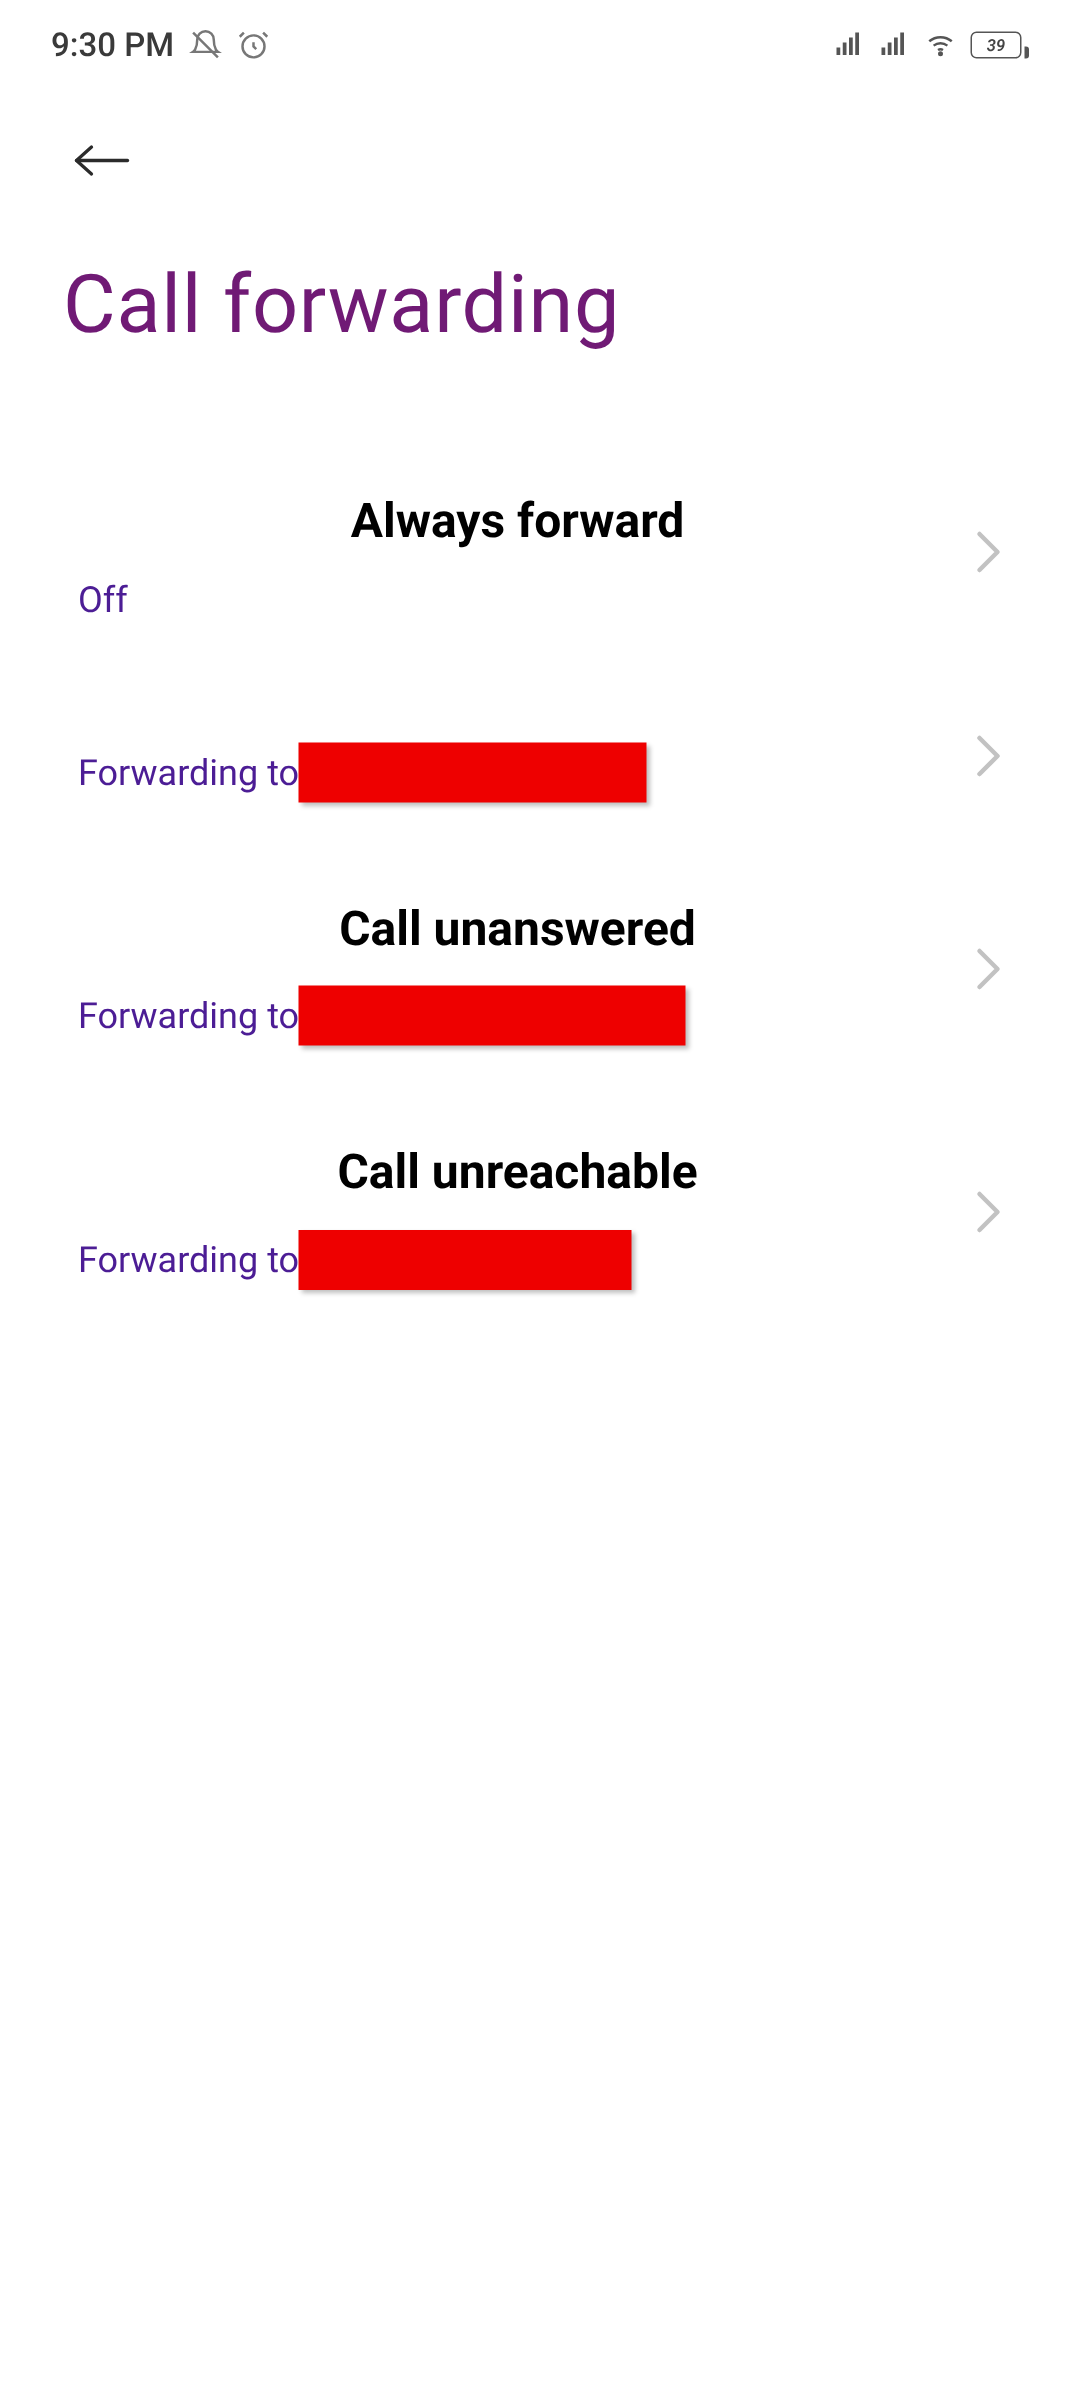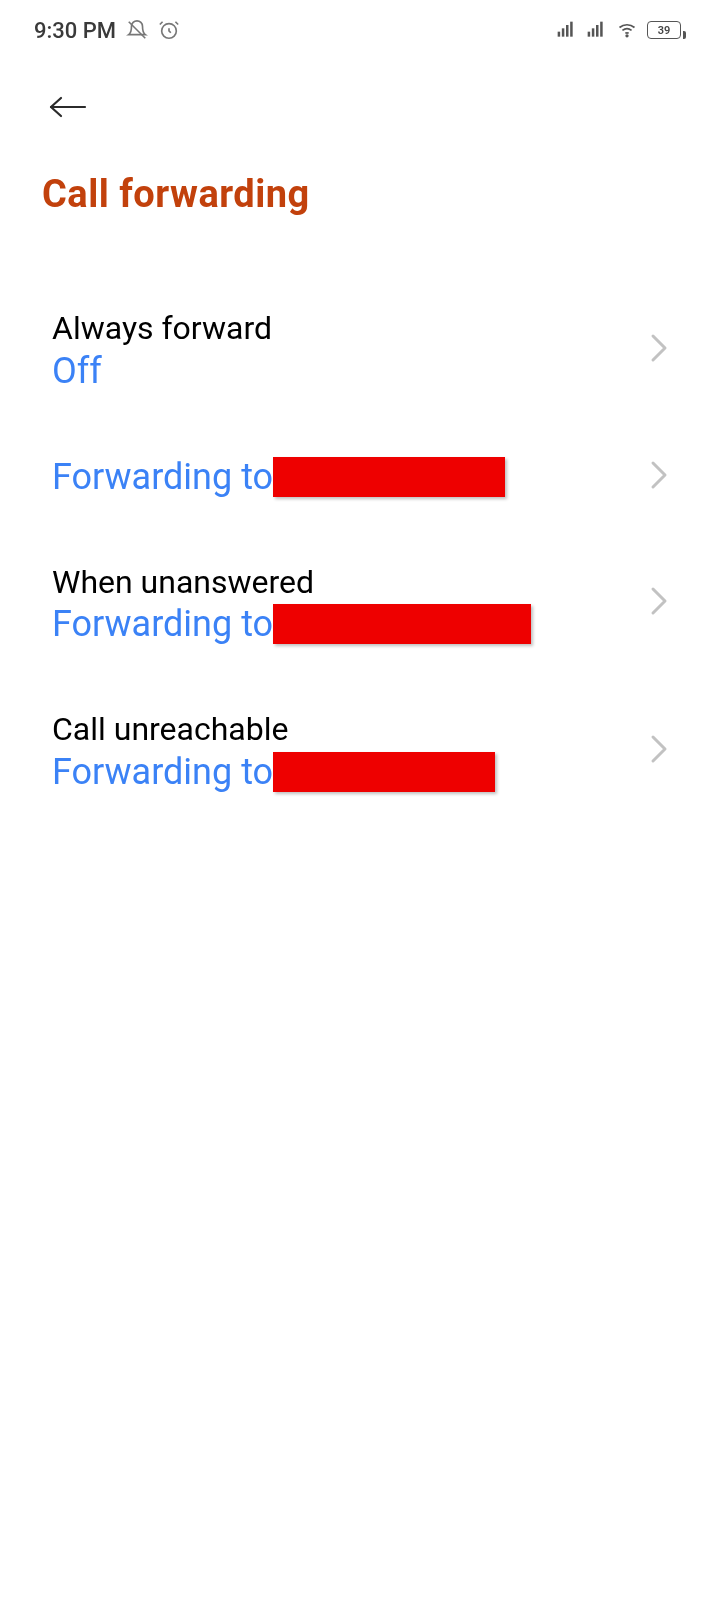--- a/index.html
+++ b/index.html
@@ -29,59 +29,60 @@
     padding: 35px 42px 0 42px;
   }
   .back-btn {
     background: none;
     border: none;
     padding: 6px;
     cursor: pointer;
     color: #2b2b2b;
   }
   .title {
-    font-size: 38px;
-    font-weight: 700;
-    color: #c2410c;
+    font-size: 54px;
+    font-weight: 400;
+    color: #701a75;
     padding: 40px 42px 60px 42px;
     letter-spacing: 0.5px;
   }
   .list {
     padding: 0 42px;
   }
   .row {
     display: flex;
     align-items: center;
     justify-content: space-between;
     padding: 32px 10px 32px 10px;
     cursor: pointer;
   }
   .row-text { flex: 1; min-width: 0; }
   .row-title {
     font-size: 32px;
-    font-weight: 400;
+    font-weight: 700;
     color: #000;
     line-height: 1.3;
+    text-align: center;
   }
   .row-sub {
-    font-size: 36px;
-    color: #3b82f6;
-    margin-top: 0;
+    font-size: 24px;
+    color: #4c1d95;
+    margin-top: 17px;
     display: flex;
     align-items: center;
     gap: 0;
   }
   .redact {
     display: inline-block;
     height: 40px;
     background: #ee0000;
     box-shadow: 2px 2px 3px rgba(0,0,0,.25);
   }
   .chev { color: #c2c2c2; flex-shrink:0; margin-left:12px; }
-  .battery-wrap { display:flex; align-items:flex-end; gap:2px; }
+  .battery-wrap { display:flex; align-items:flex-end; gap:2px;font-style:italic; }
   .battery {
     width: 34px; height: 18px;
     border: 1.6px solid #555;
     border-radius: 4px;
     display:flex; align-items:center; justify-content:center;
     font-size: 11px; font-weight:600; color:#444;
   }
   .battery-tip { width:3px; height:8px; background:#555; border-radius:0 2px 2px 0; }
 </style>
 </head>
@@ -169,21 +170,21 @@
           <span>Forwarding to</span>
           <span class="redact" style="width: 232px;"></span>
         </div>
       </div>
       <span class="chev"><svg width="18" height="30" viewBox="0 0 12 20" fill="none" stroke="#c2c2c2" stroke-width="2" stroke-linecap="round" stroke-linejoin="round">
           <polyline points="2,2 10,10 2,18"></polyline>
         </svg></span>
     </div>
     <div class="row">
       <div class="row-text">
-        <div class="row-title">When unanswered</div>
+        <div class="row-title">Call unanswered</div>
         <div class="row-sub">
           <span>Forwarding to</span>
           <span class="redact" style="width: 258px;"></span>
         </div>
       </div>
       <span class="chev"><svg width="18" height="30" viewBox="0 0 12 20" fill="none" stroke="#c2c2c2" stroke-width="2" stroke-linecap="round" stroke-linejoin="round">
           <polyline points="2,2 10,10 2,18"></polyline>
         </svg></span>
     </div>
     <div class="row">

